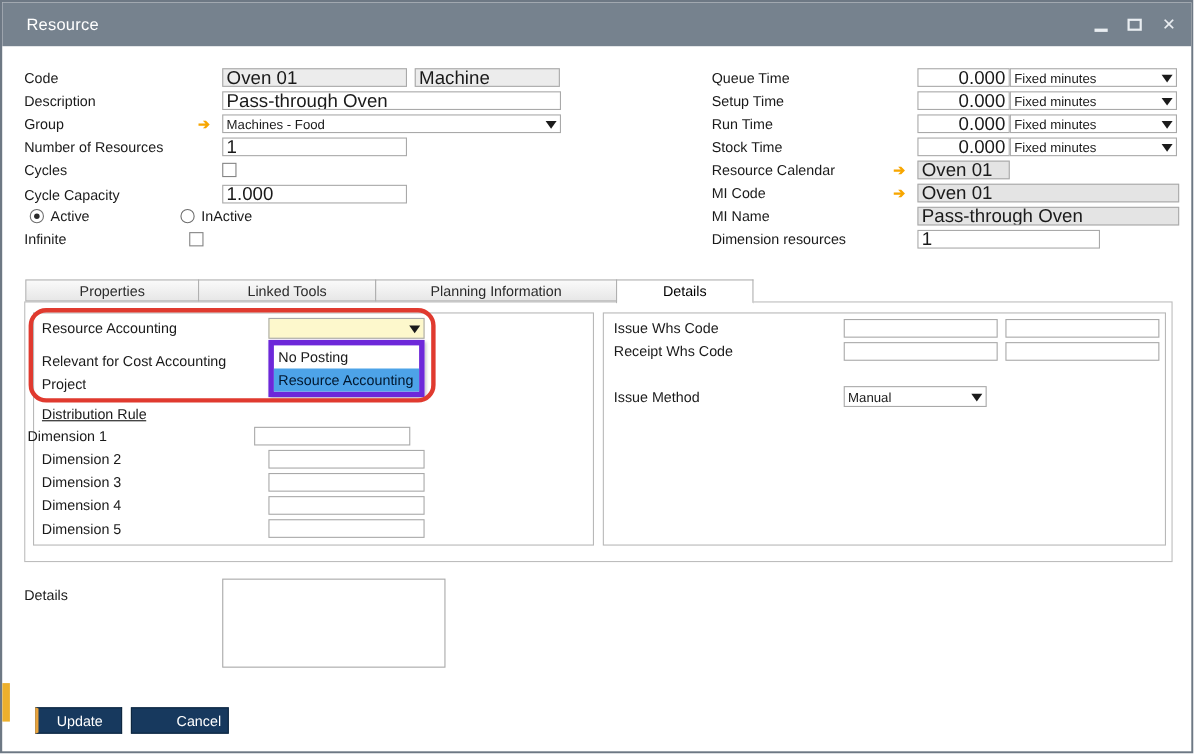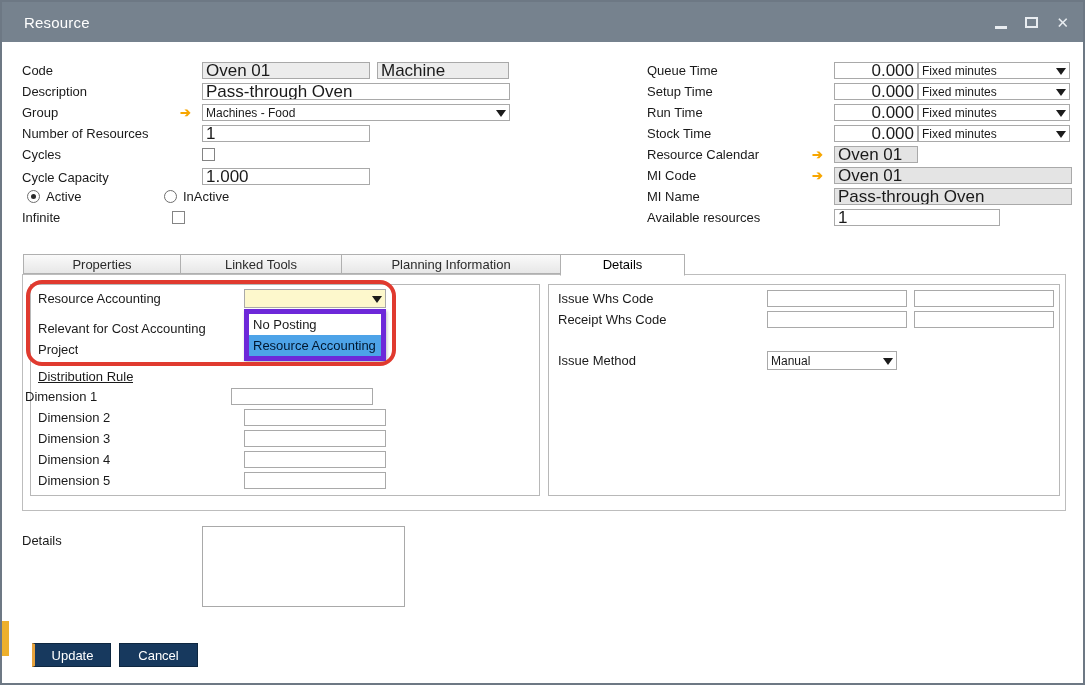--- a/index.html
+++ b/index.html
@@ -200,21 +200,21 @@
     <span class="linkarrow">➔</span>
     <input class="inp dis" style="width: 238px;" value="Oven 01">
   </div>
 
   <div class="frow" style="top:185px; left:645px;">
     <span class="lbl" style="width:187px">MI Name</span>
     <input class="inp dis" style="width: 238px;" value="Pass-through Oven">
   </div>
 
   <div class="frow" style="top:206px; left:645px;">
-    <span class="lbl" style="width:187px">Available resources</span>
+    <span class="lbl" style="width:187px">Dimension resources</span>
     <input class="inp" style="width: 166px;" value="1">
   </div>
 
   <div class="tabs">
     <div class="tab" style="width:158px">Properties</div>
     <div class="tab" style="width:162px">Linked Tools</div>
     <div class="tab" style="width:220px">Planning Information</div>
     <div class="tab active" style="width:125px">Details</div>
   </div>
 
@@ -287,17 +287,17 @@
       <span class="combo-arrow"></span>
     </div>
   </div>
 
   <div class="frow" style="top:529px; left:20px;">
     <span class="lbl">Details</span>
   </div>
   <textarea class="remarks" style=""></textarea>
 
   <button class="btn primary" style="left:30px; width:79px;">Update</button>
-  <button class="btn" style="left:117px; width:79px;">Cancel</button>
+  <button class="btn" style="left:117px; width:89px;text-align:right;">Cancel</button>
 
   <div class="accent-strip"></div>
 
 </div>
 
 </body></html>

